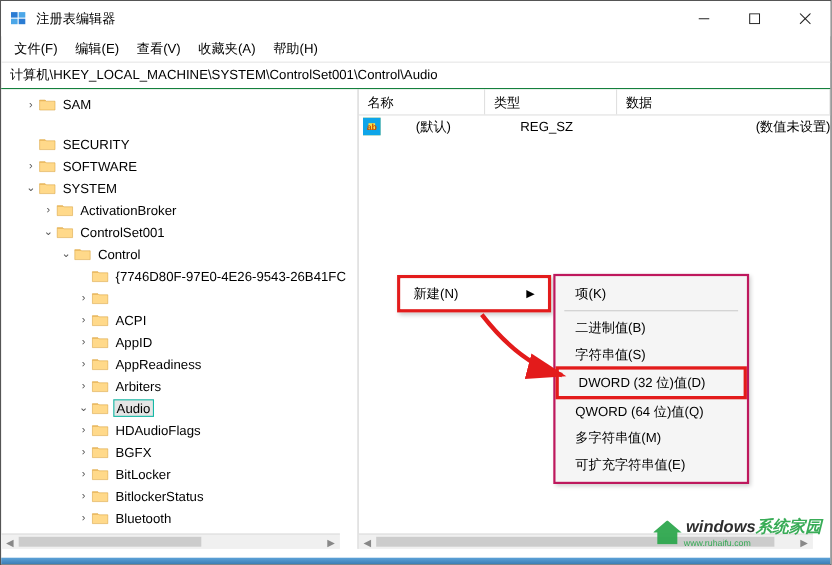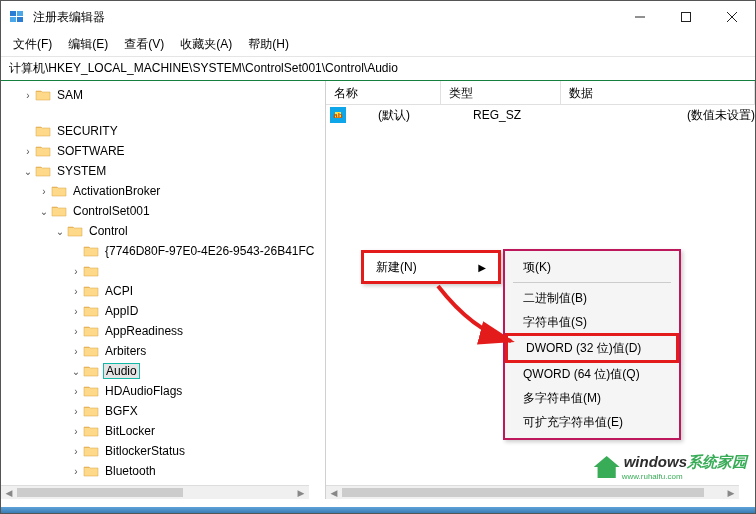--- a/index.html
+++ b/index.html
@@ -35,21 +35,21 @@
 .list-row .cell.data { flex: 1; text-align: right; }
 .context-menu { position: absolute; background: #f5f5f5; border: 2px solid #be185d; box-shadow: 2px 2px 4px rgba(0,0,0,.2); z-index: 10; }
 .submenu-parent { left: 360px; top: 249px; width: 140px; border: 3px solid #e31b1b; }
 .submenu-parent .item { height: 28px; display: flex; align-items: center; padding: 4px 12px; position: relative; background: #fff; }
 .submenu-parent .item .arrow { margin-left: auto; font-size: 10px; }
 .submenu { left: 502px; top: 248px; width: 178px; padding: 4px 0; }
 .submenu .item { height: 24px; display: flex; align-items: center; padding: 0 18px; }
 .submenu .item.highlight { border: 3px solid #e31b1b; height: 30px; margin: -1px 0; }
 .submenu .sep { height: 1px; background: #ccc; margin: 3px 8px; }
 .red-arrow { position: absolute; left: 432px; top: 280px; z-index: 20; pointer-events: none; }
-.watermark { position: absolute; right: 8px; bottom: 32px; z-index: 30; display: flex; align-items: center; gap: 4px; opacity: .95; }
+.watermark { position: absolute; right: 8px; bottom: 15px; z-index: 30; display: flex; align-items: center; gap: 4px; opacity: .95; }
 .watermark .house { width: 26px; height: 22px; background: #2fa84f; clip-path: polygon(50% 0, 100% 50%, 85% 50%, 85% 100%, 15% 100%, 15% 50%, 0 50%); }
 .watermark .txt1 { font-size: 15px; font-weight: bold; color: #222; font-style: italic; }
 .watermark .txt2 { font-size: 8px; color: #2fa84f; margin-left: -2px; }
 .scroll-h { position: absolute; bottom: 0; left: 0; right: 16px; height: 14px; background: #f0f0f0; border-top: 1px solid #ddd; display: flex; }
 .scroll-h .btn { width: 16px; display: flex; align-items: center; justify-content: center; color: #888; font-size: 9px; }
 .scroll-h .track { flex: 1; position: relative; }
 .scroll-h .thumb { position: absolute; left: 0; width: 60%; top: 2px; bottom: 2px; background: #ccc; }
 .bottom-border { position: absolute; bottom: 0; left: 0; right: 0; height: 6px; background: linear-gradient(#5da2d8, #3a7db5); }
 </style>
 </head>

